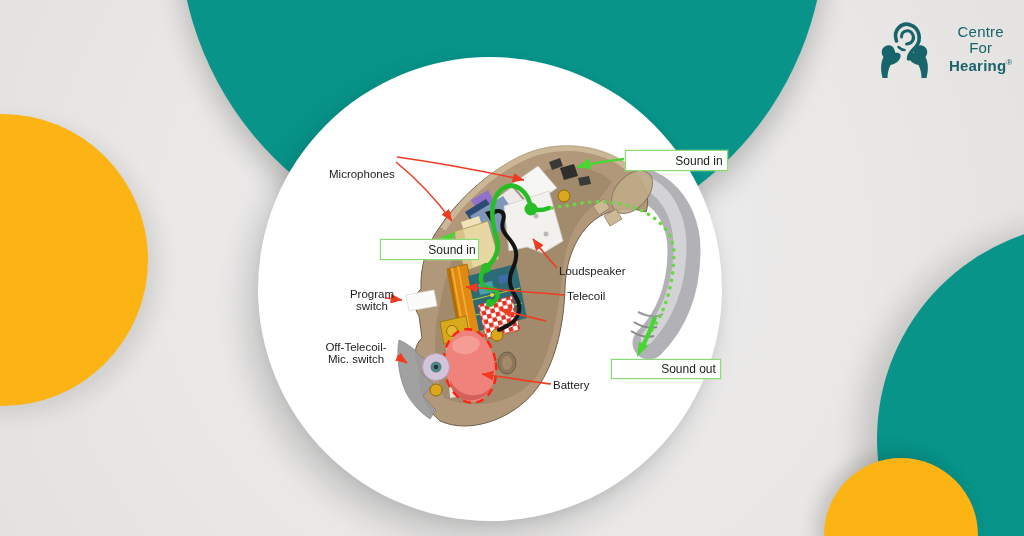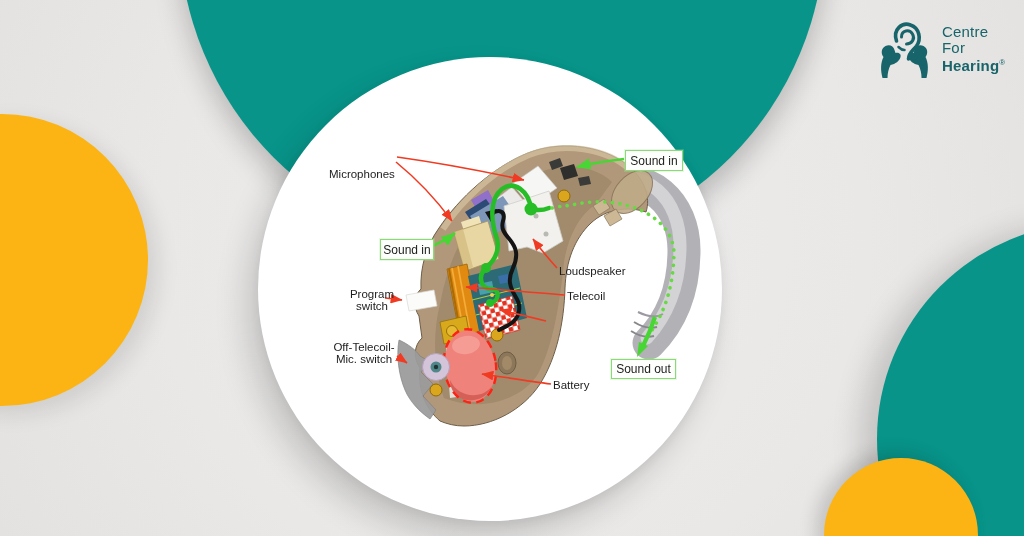--- a/index.html
+++ b/index.html
@@ -19,22 +19,22 @@
     box-shadow:-8px -5px 18px rgba(0,0,0,.16); z-index:2;}
   .white-disc{position:absolute; left:258px; top:57px; width:464px; height:464px;
     border-radius:50%; background:#ffffff;
     box-shadow:-12px 18px 32px rgba(0,0,0,.16), 0 4px 12px rgba(0,0,0,.06); z-index:3;}
   .art{position:absolute; left:0; top:0; z-index:4; pointer-events:none;}
   .lbl{position:absolute; z-index:5; font-size:11.5px; line-height:12px; color:#1d1d1d; white-space:nowrap;}
   .lbl.center{text-align:center; white-space:normal;}
   .lbl span{display:block;}
   .gbox{position:absolute; z-index:5; display:flex; align-items:center; justify-content:center;
     background:#fdfffc; border:1.3px solid #8bd977; box-shadow:0 0 0 1px rgba(160,230,140,.25);
-    font-size:12px; color:#1d1d1d;}
-  .logo{position:absolute; left:876px; top:20px; z-index:5; display:flex; align-items:center; gap:9px;}
+    font-size:12px; color:#1d1d1d;padding-left:45px;}
+  .logo{position:absolute; left:876px; top:20px; z-index:5; display:flex; align-items:center; gap:16px;text-align:center;}
   .logo-text{color:#17646a; font-size:15px; line-height:15.5px; letter-spacing:.2px;}
   .logo-text .bold{font-weight:bold;}
   .logo-text sup{font-size:8px;}
 </style>
 </head>
 <body>
 
 <div class="canvas">
 
   <div class="bg-circle c-teal-top"></div>
@@ -198,21 +198,21 @@
   <div class="lbl" style="left:567px; top:290px;">
     <span>Telecoil</span>
   </div>
   <div class="lbl" style="left:553px; top:379px;">
     <span>Battery</span>
   </div>
   <div class="lbl center" style="left:344px; top:288px; width:56px;">
     <span>Program</span>
     <span>switch</span>
   </div>
-  <div class="lbl center" style="left:326px; top:341px; width:76px;">
+  <div class="lbl center" style="left:318px; top:341px; width:76px;">
     <span>Off-Telecoil-</span>
     <span>Mic. switch</span>
   </div>
   <div class="gbox" style="left:611px; top:359px; width:63px; height:18px;">
     <span>Sound out</span>
   </div>
 
   <div class="logo">
     <svg width="57" height="58" viewBox="0 0 56 58">
       <g fill="none" stroke="#17646a" stroke-linecap="round">

